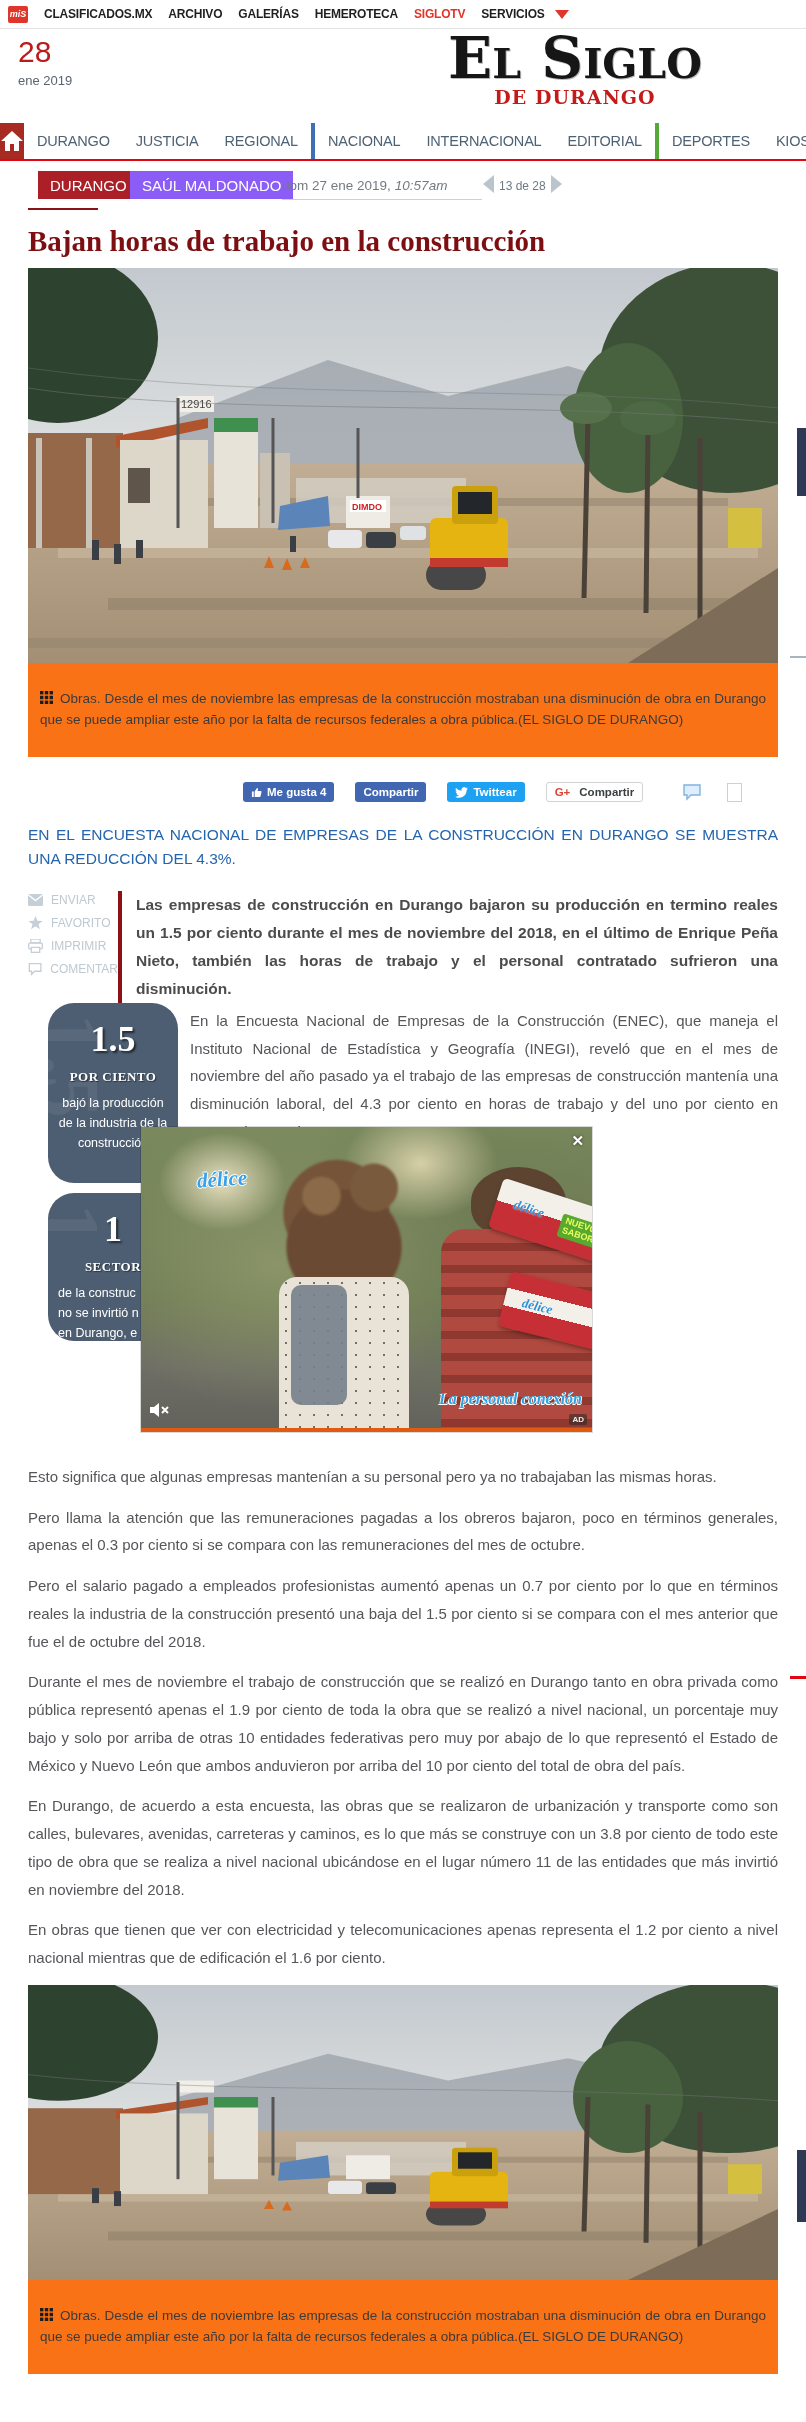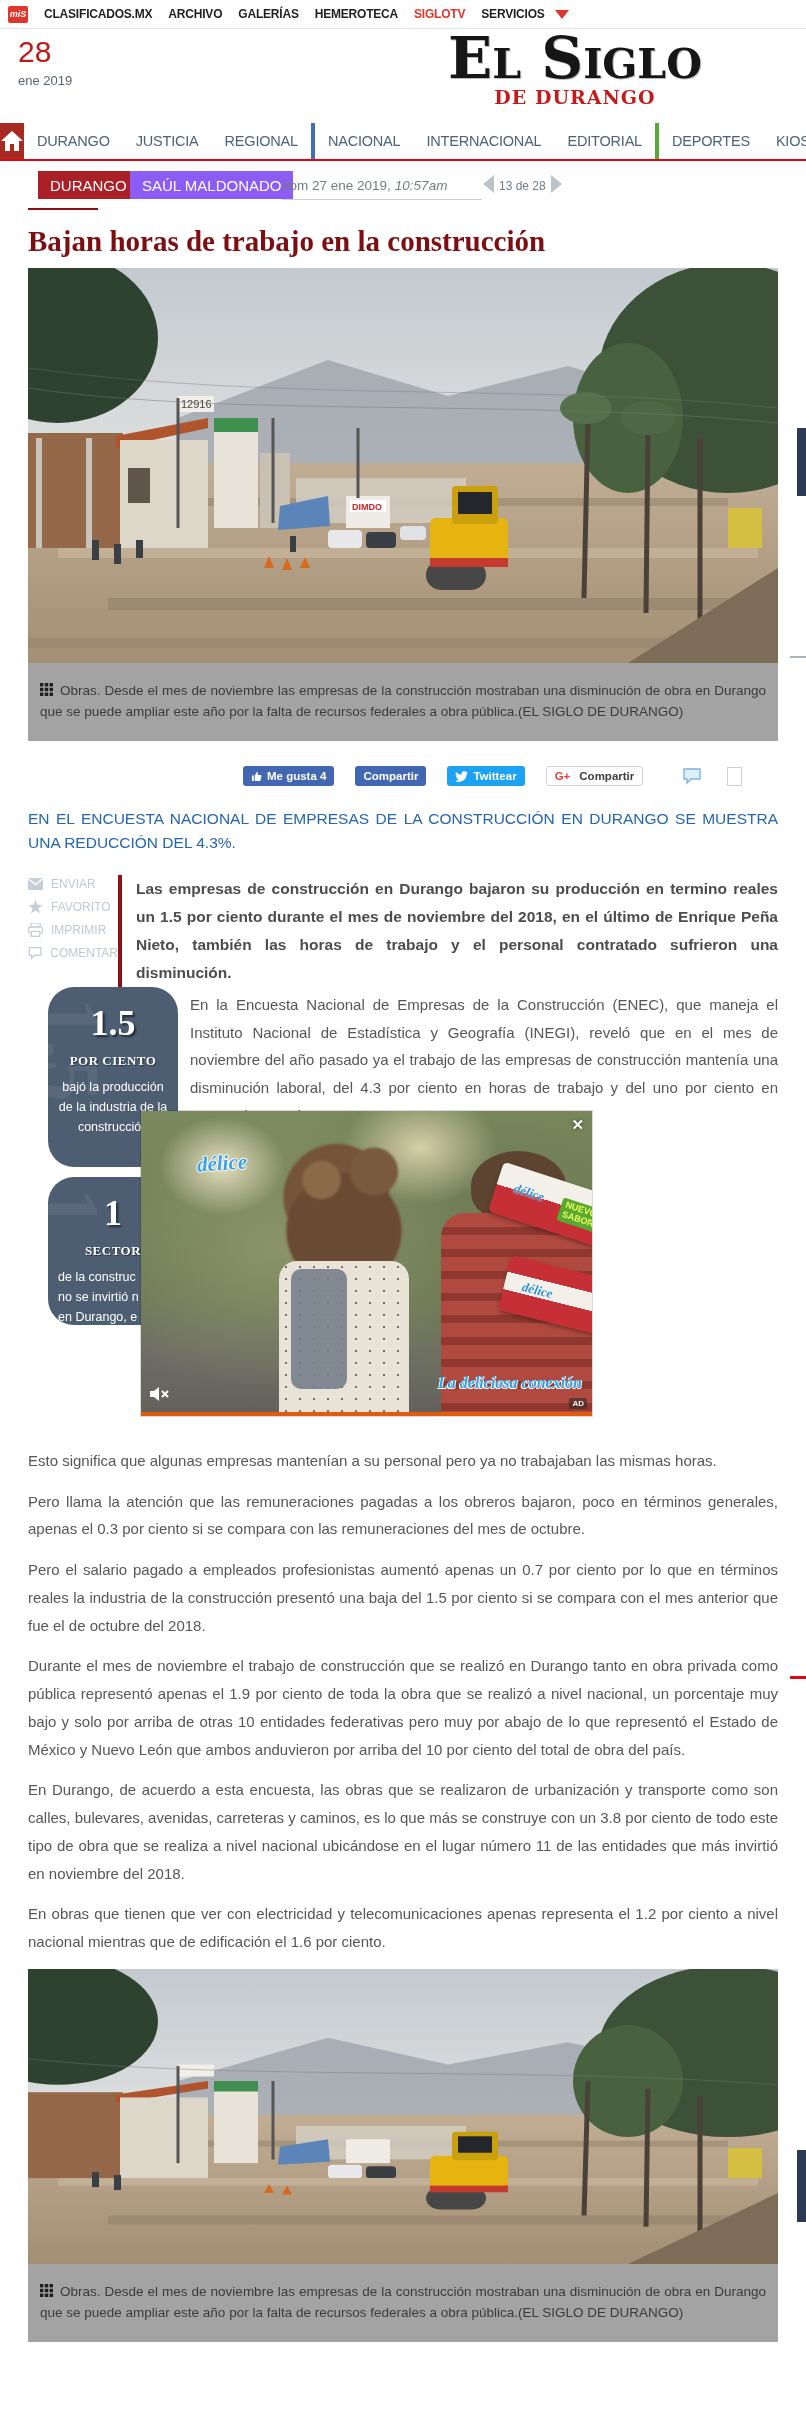--- a/index.html
+++ b/index.html
@@ -47,21 +47,21 @@
   .pg-left{border-right:11px solid #b9c4cd;}
   .pg-right{border-left:11px solid #b9c4cd;}
 
   
   h1.title{margin:12px 28px 10px 28px;font-family:"Liberation Serif","DejaVu Serif",serif;font-weight:600;
     font-size:29px;color:#7d0f12;line-height:1.15;}
 
   
   .figure{margin:0 28px;}
   .photo{display:block;width:750px;background:#cfd3d6;}
-  .caption{background:#a3a3a3;padding:18px 12px;font-size:13.5px;color:#3b3b3b;text-align:justify;line-height:1.55;}
+  .caption{background:#f97316;padding:26px 12px;font-size:13.5px;color:#3b3b3b;text-align:justify;line-height:1.55;}
   .grid-icon{display:inline-block;vertical-align:-1px;margin-right:7px;}
 
   
   .social{display:flex;align-items:center;gap:21px;margin:24px 0 0 243px;height:22px;}
   .btn{display:flex;align-items:center;gap:5px;height:20px;padding:0 8px;border-radius:3px;color:#fff;
     font-size:11.5px;font-weight:bold;border:0;cursor:pointer;font-family:"Liberation Sans",sans-serif;}
   .btn.fb{background:#4267b2;}
   .btn.tw{background:#1da1f2;}
   .btn.gp{background:#fff;border:1px solid #d2d2d2;color:#3c4043;font-weight:bold;}
   .gp-g{color:#db4437;font-weight:bold;margin-right:4px;}
@@ -410,21 +410,21 @@
       </div>
       <span class="delice-logo">délice</span>
       <span class="vid-close">✕</span>
       <div class="pack pack1">
         <span class="pack-txt">délice</span>
       </div>
       <div class="pack pack2">
         <span class="pack-txt">délice</span>
       </div>
       <span class="nuevo">NUEVO SABOR</span>
-      <span class="tagline">La deliciosa conexión</span>
+      <span class="tagline">La personal conexión</span>
       <svg class="mute" width="20" height="16" viewBox="0 0 20 16">
         <path d="M0 5 h4 l5-4 v14 l-5-4 h-4 Z" fill="#fff"></path>
         <path d="M12 5 L18 11 M18 5 L12 11" stroke="#fff" stroke-width="2"></path>
       </svg>
       <span class="adlabel">AD</span>
       <div class="progress"></div>
     </div>
   </div>
 
   <div class="bodytext">

